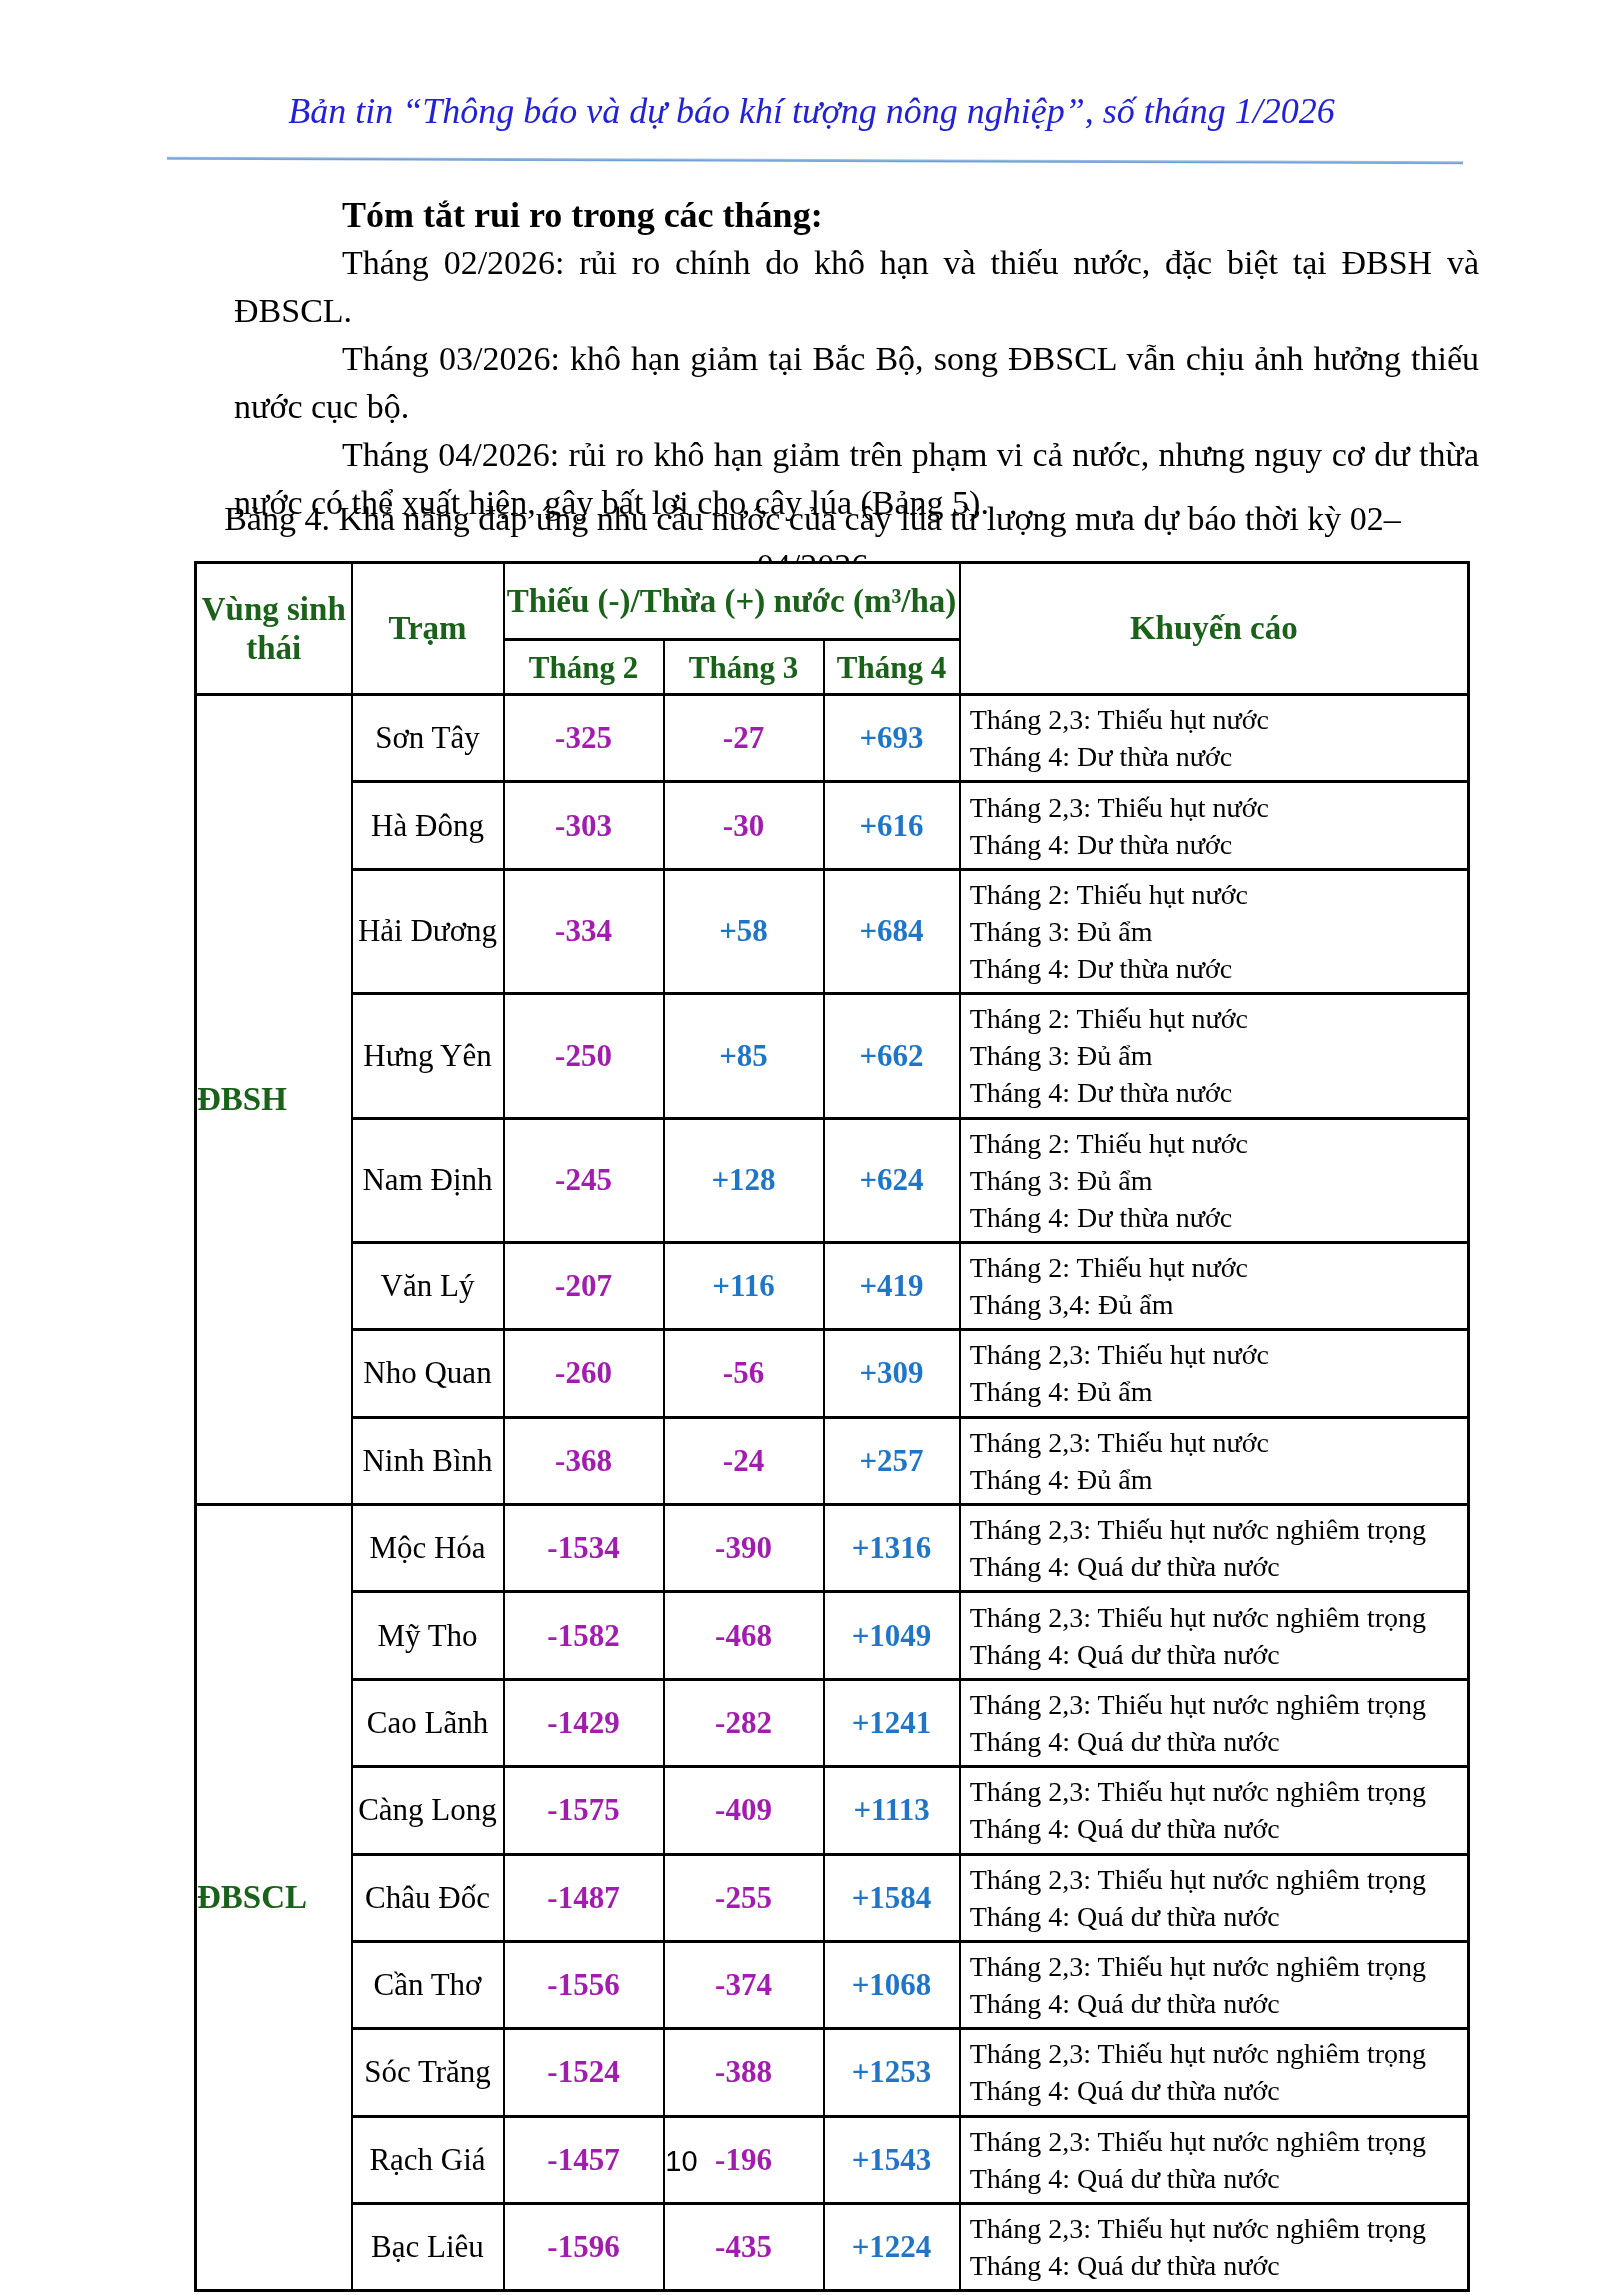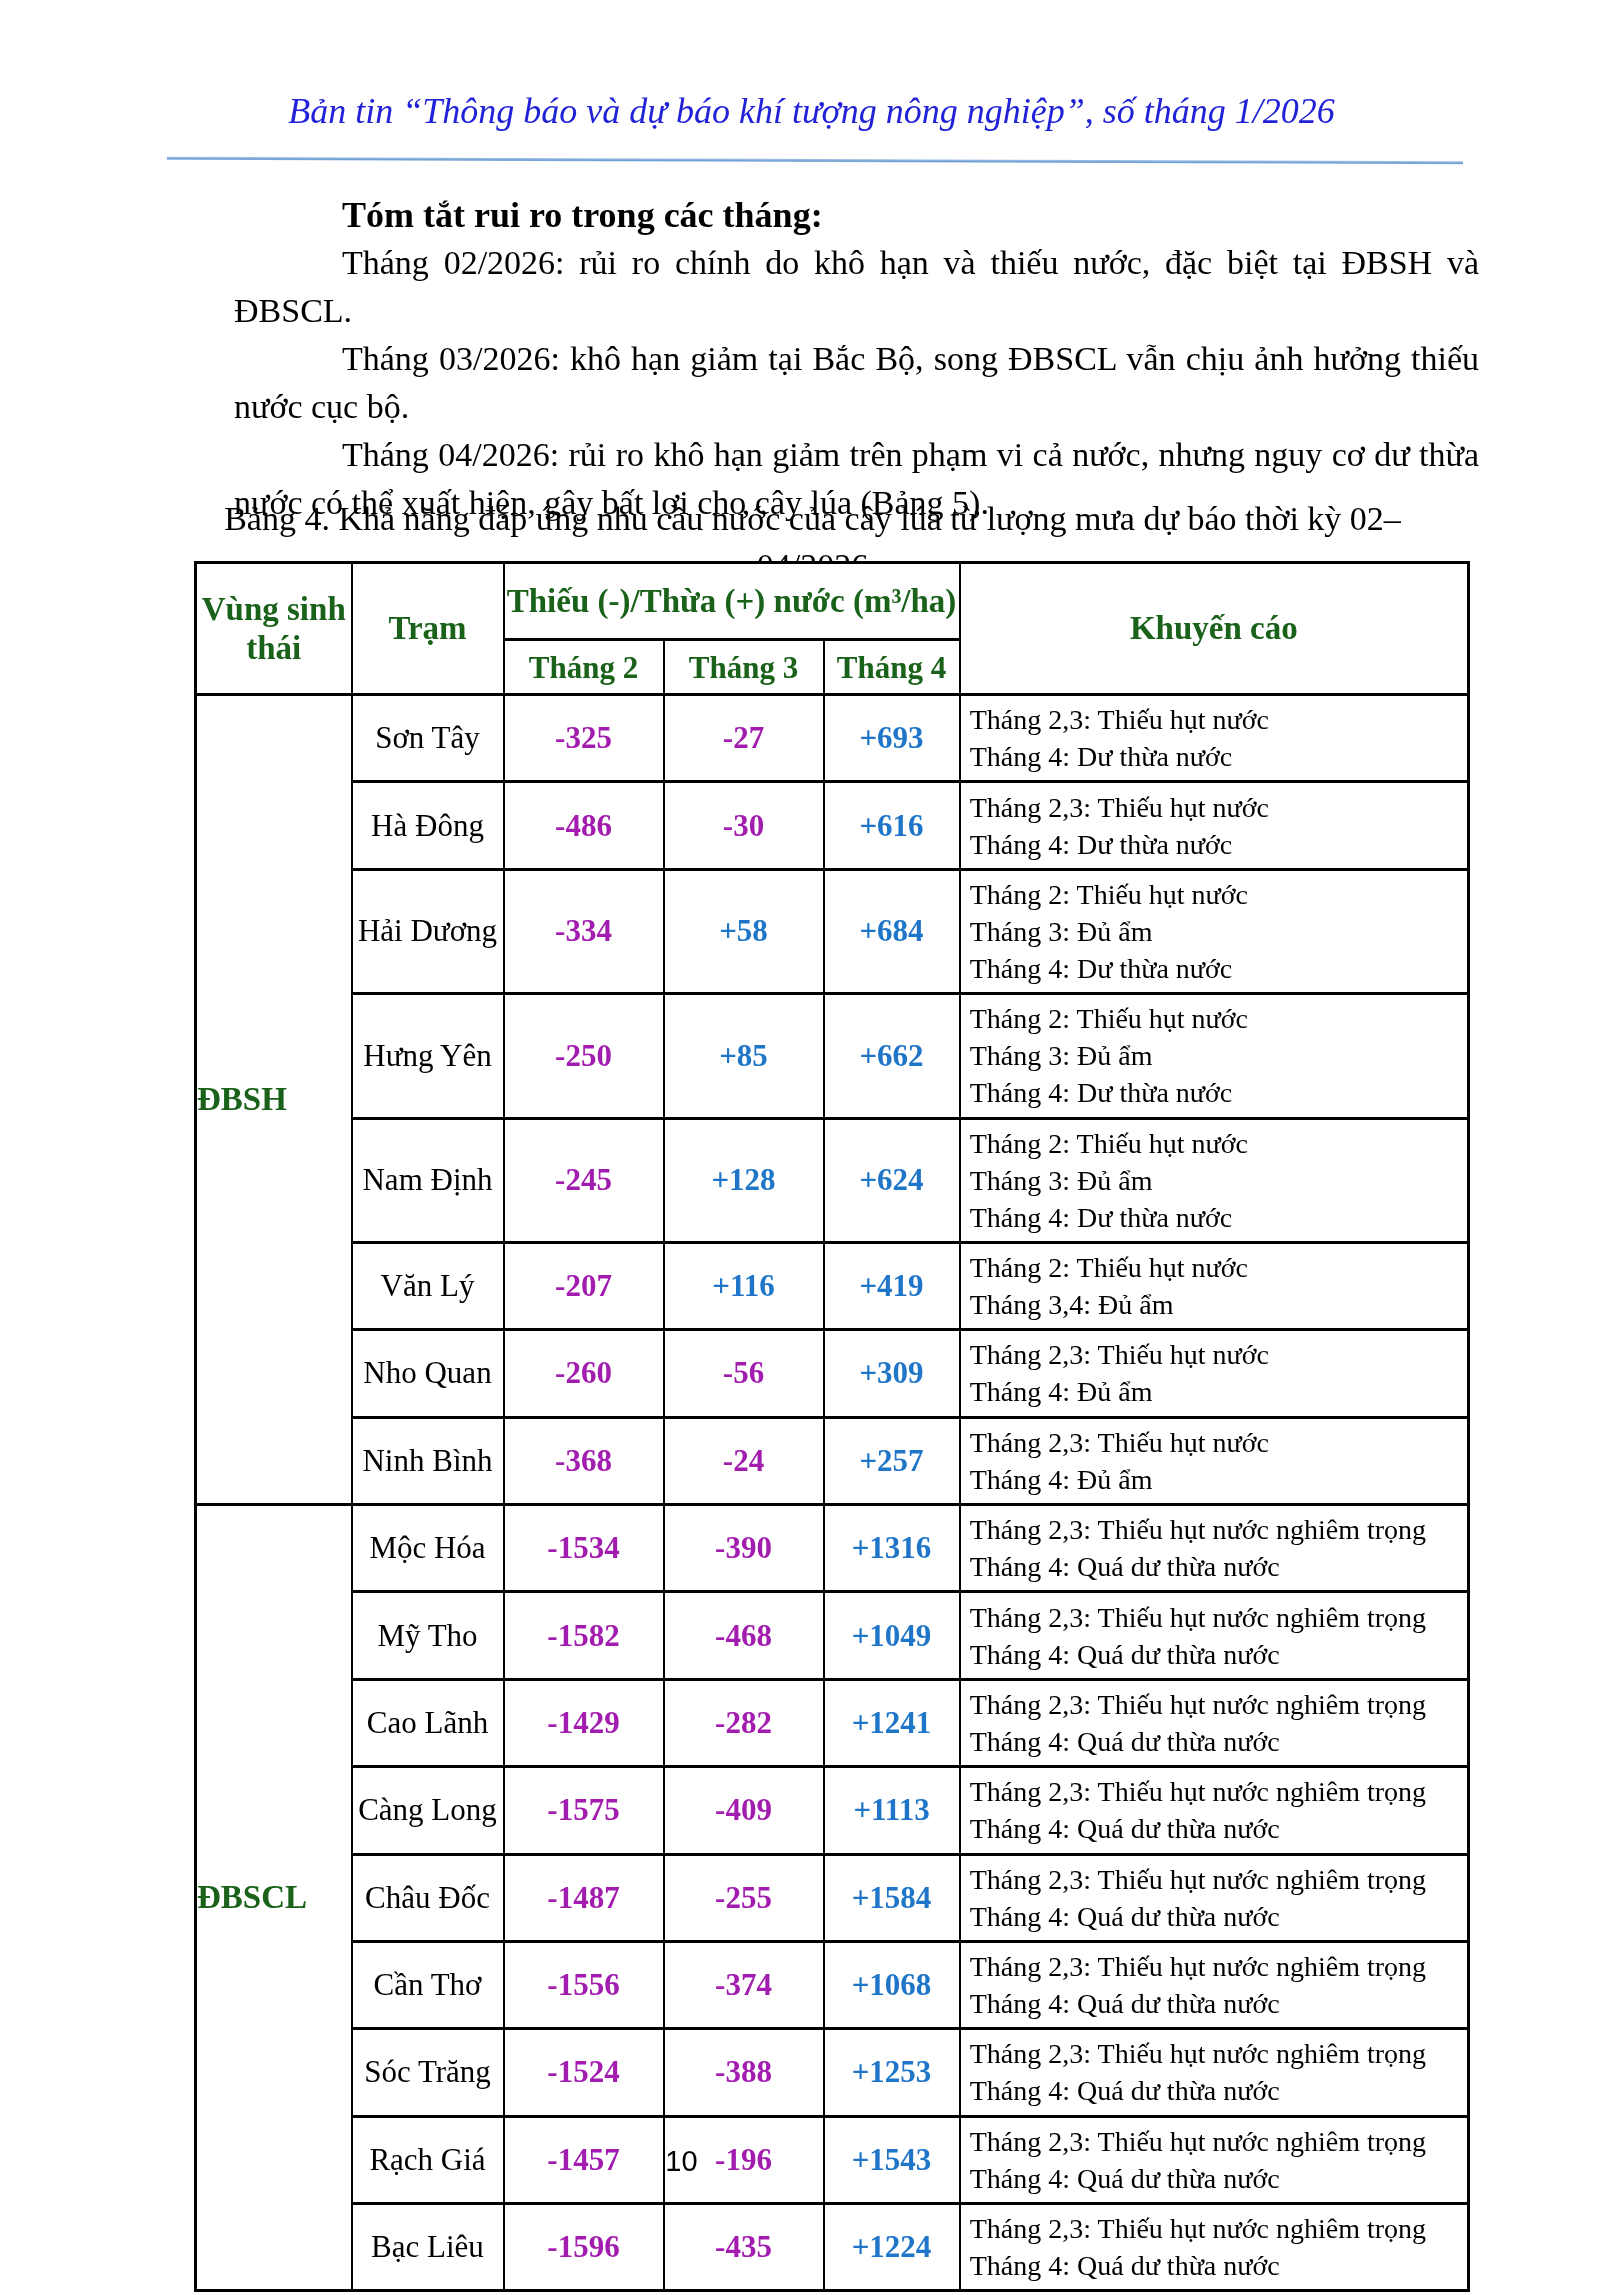--- a/index.html
+++ b/index.html
@@ -118,21 +118,21 @@
       <td class="num-cell neg">-325</td>
       <td class="num-cell neg">-27</td>
       <td class="num-cell pos">+693</td>
       <td class="adv-cell">
         <div class="adv-line">Tháng 2,3: Thiếu hụt nước</div>
         <div class="adv-line">Tháng 4: Dư thừa nước</div>
       </td>
     </tr>
     <tr class="r2">
       <td class="station-cell">Hà Đông</td>
-      <td class="num-cell neg">-486</td>
+      <td class="num-cell neg">-303</td>
       <td class="num-cell neg">-30</td>
       <td class="num-cell pos">+616</td>
       <td class="adv-cell">
         <div class="adv-line">Tháng 2,3: Thiếu hụt nước</div>
         <div class="adv-line">Tháng 4: Dư thừa nước</div>
       </td>
     </tr>
     <tr class="r3">
       <td class="station-cell">Hải Dương</td>
       <td class="num-cell neg">-334</td>

